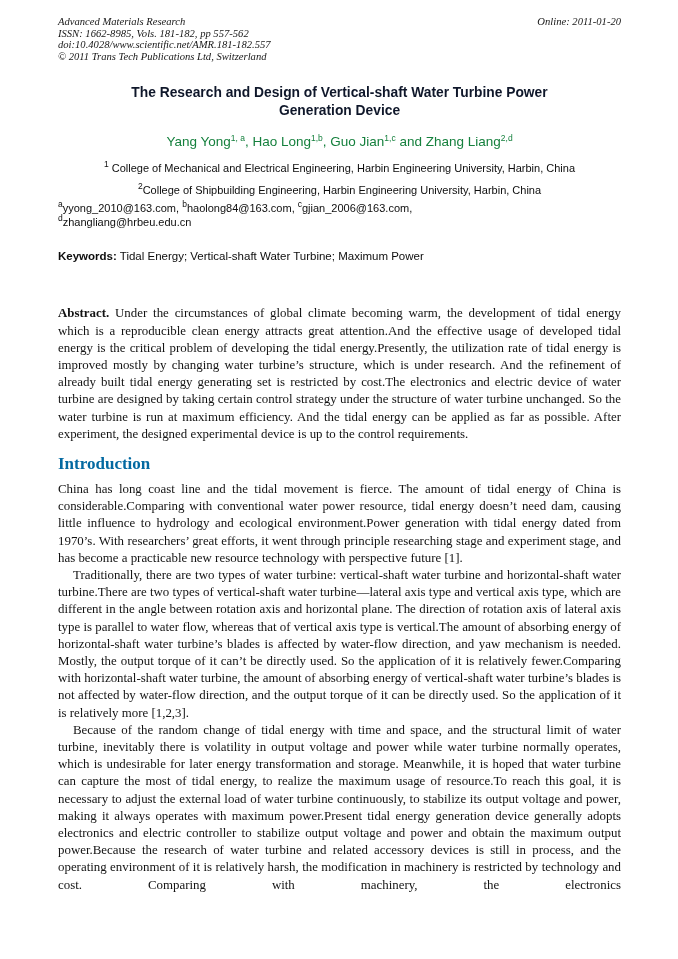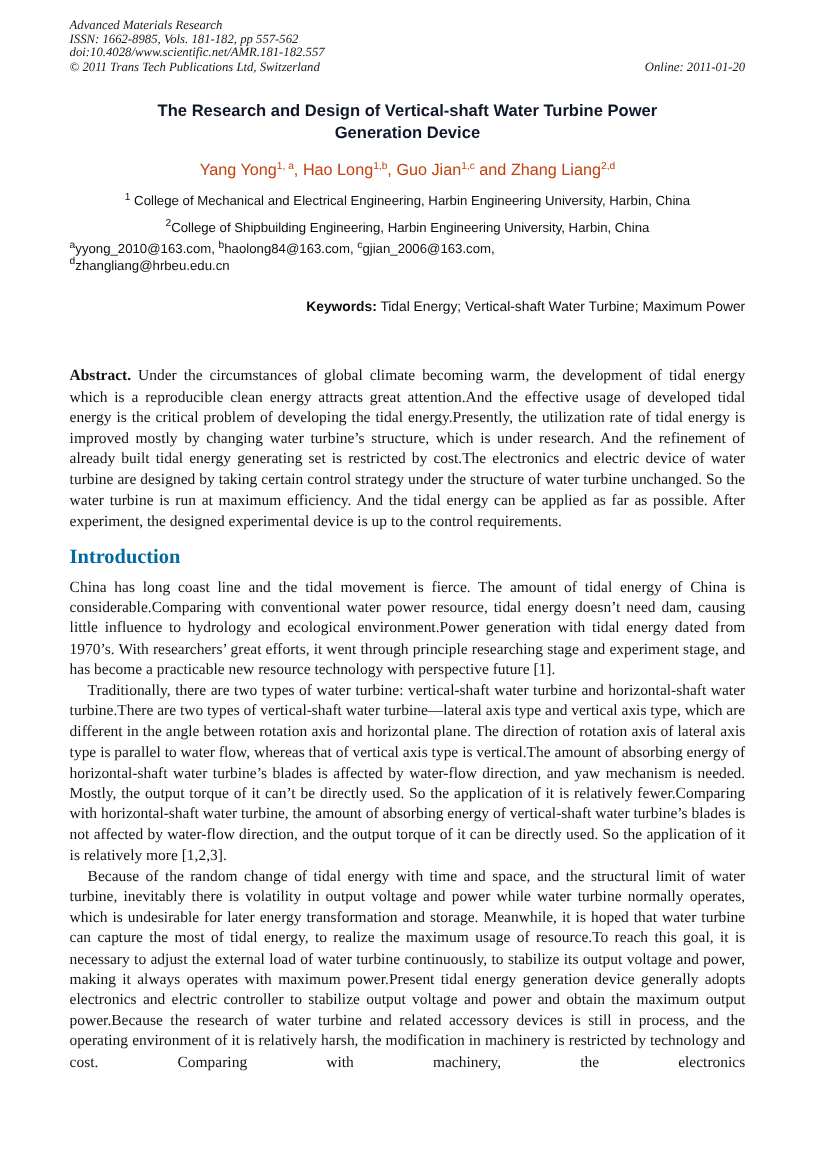--- a/index.html
+++ b/index.html
@@ -11,21 +11,21 @@
     margin: 0 auto;
     background: #ffffff;
     color: #111111;
     padding: 16px 57px 0 58px;
     overflow: hidden;
   }
   
   .hdr {
     display: flex;
     justify-content: space-between;
-    align-items: flex-end;
+    align-items: flex-start;
     font-family: "Liberation Serif", serif;
     font-style: italic;
     font-size: 10.6px;
     line-height: 11.6px;
     color: #161616;
   }
   .hdr-left div { white-space: nowrap; }
   .hdr-right { white-space: nowrap; }
 
   
@@ -37,21 +37,21 @@
     text-align: center;
     max-width: 480px;
     margin: 22px auto 0 auto;
     color: #0f172a;
   }
   .authors {
     font-family: "Liberation Sans", sans-serif;
     font-size: 13.5px;
     text-align: center;
     margin-top: 14px;
-    color: #c2410c;
+    color: #15803d;
   }
   .authors sup, .affil sup, .emails sup {
     font-size: 8.5px;
     line-height: 0;
     vertical-align: super;
   }
   .affil {
     font-family: Liberation Sans, sans-serif;
     font-size: 11px;
     line-height: 22px;
@@ -64,21 +64,20 @@
     font-size: 11px;
     line-height: 14px;
     text-align: left;
     color: #0d0d0d;
   }
   .keywords {
     font-family: "Liberation Sans", sans-serif;
     font-size: 11.5px;
     margin-top: 21px;
     color: #0d0d0d;
-    text-align: right;
   }
   .keywords .kw-label { font-weight: bold; }
 
   
   .serif {
     font-family: "Liberation Serif", serif;
     font-size: 12.9px;
     line-height: 17.2px;
     text-align: justify;
     color: #131313;

